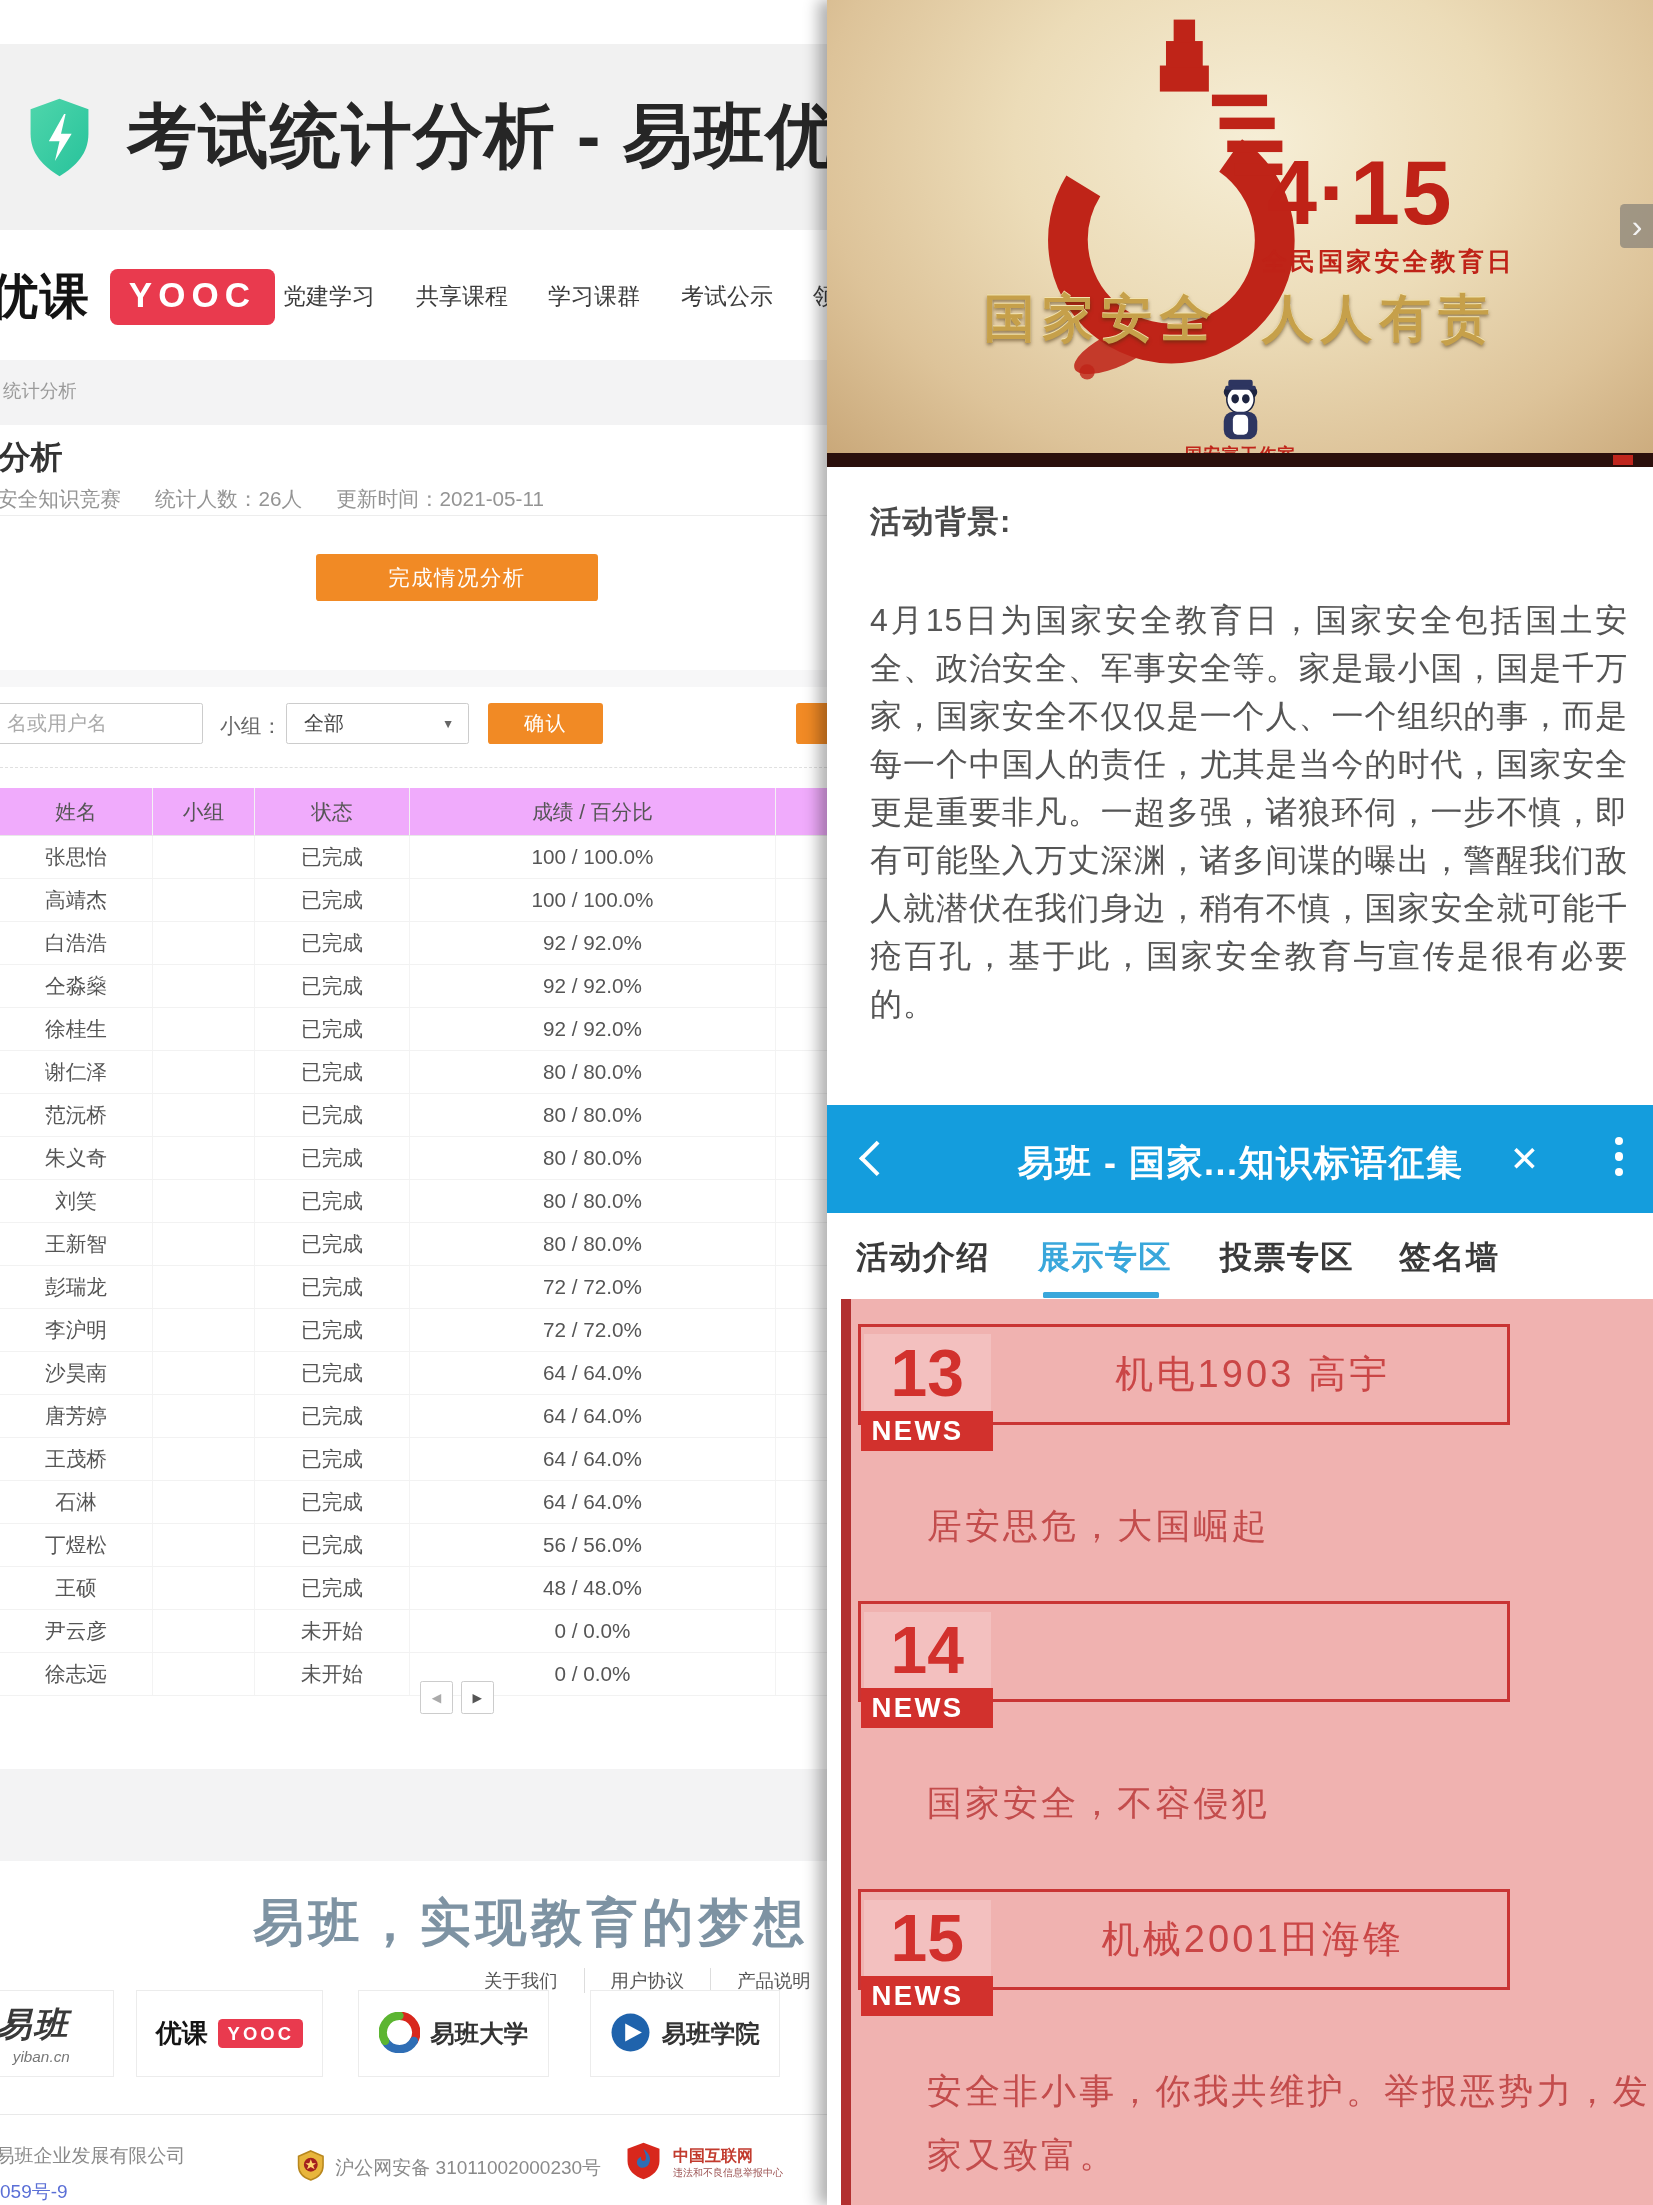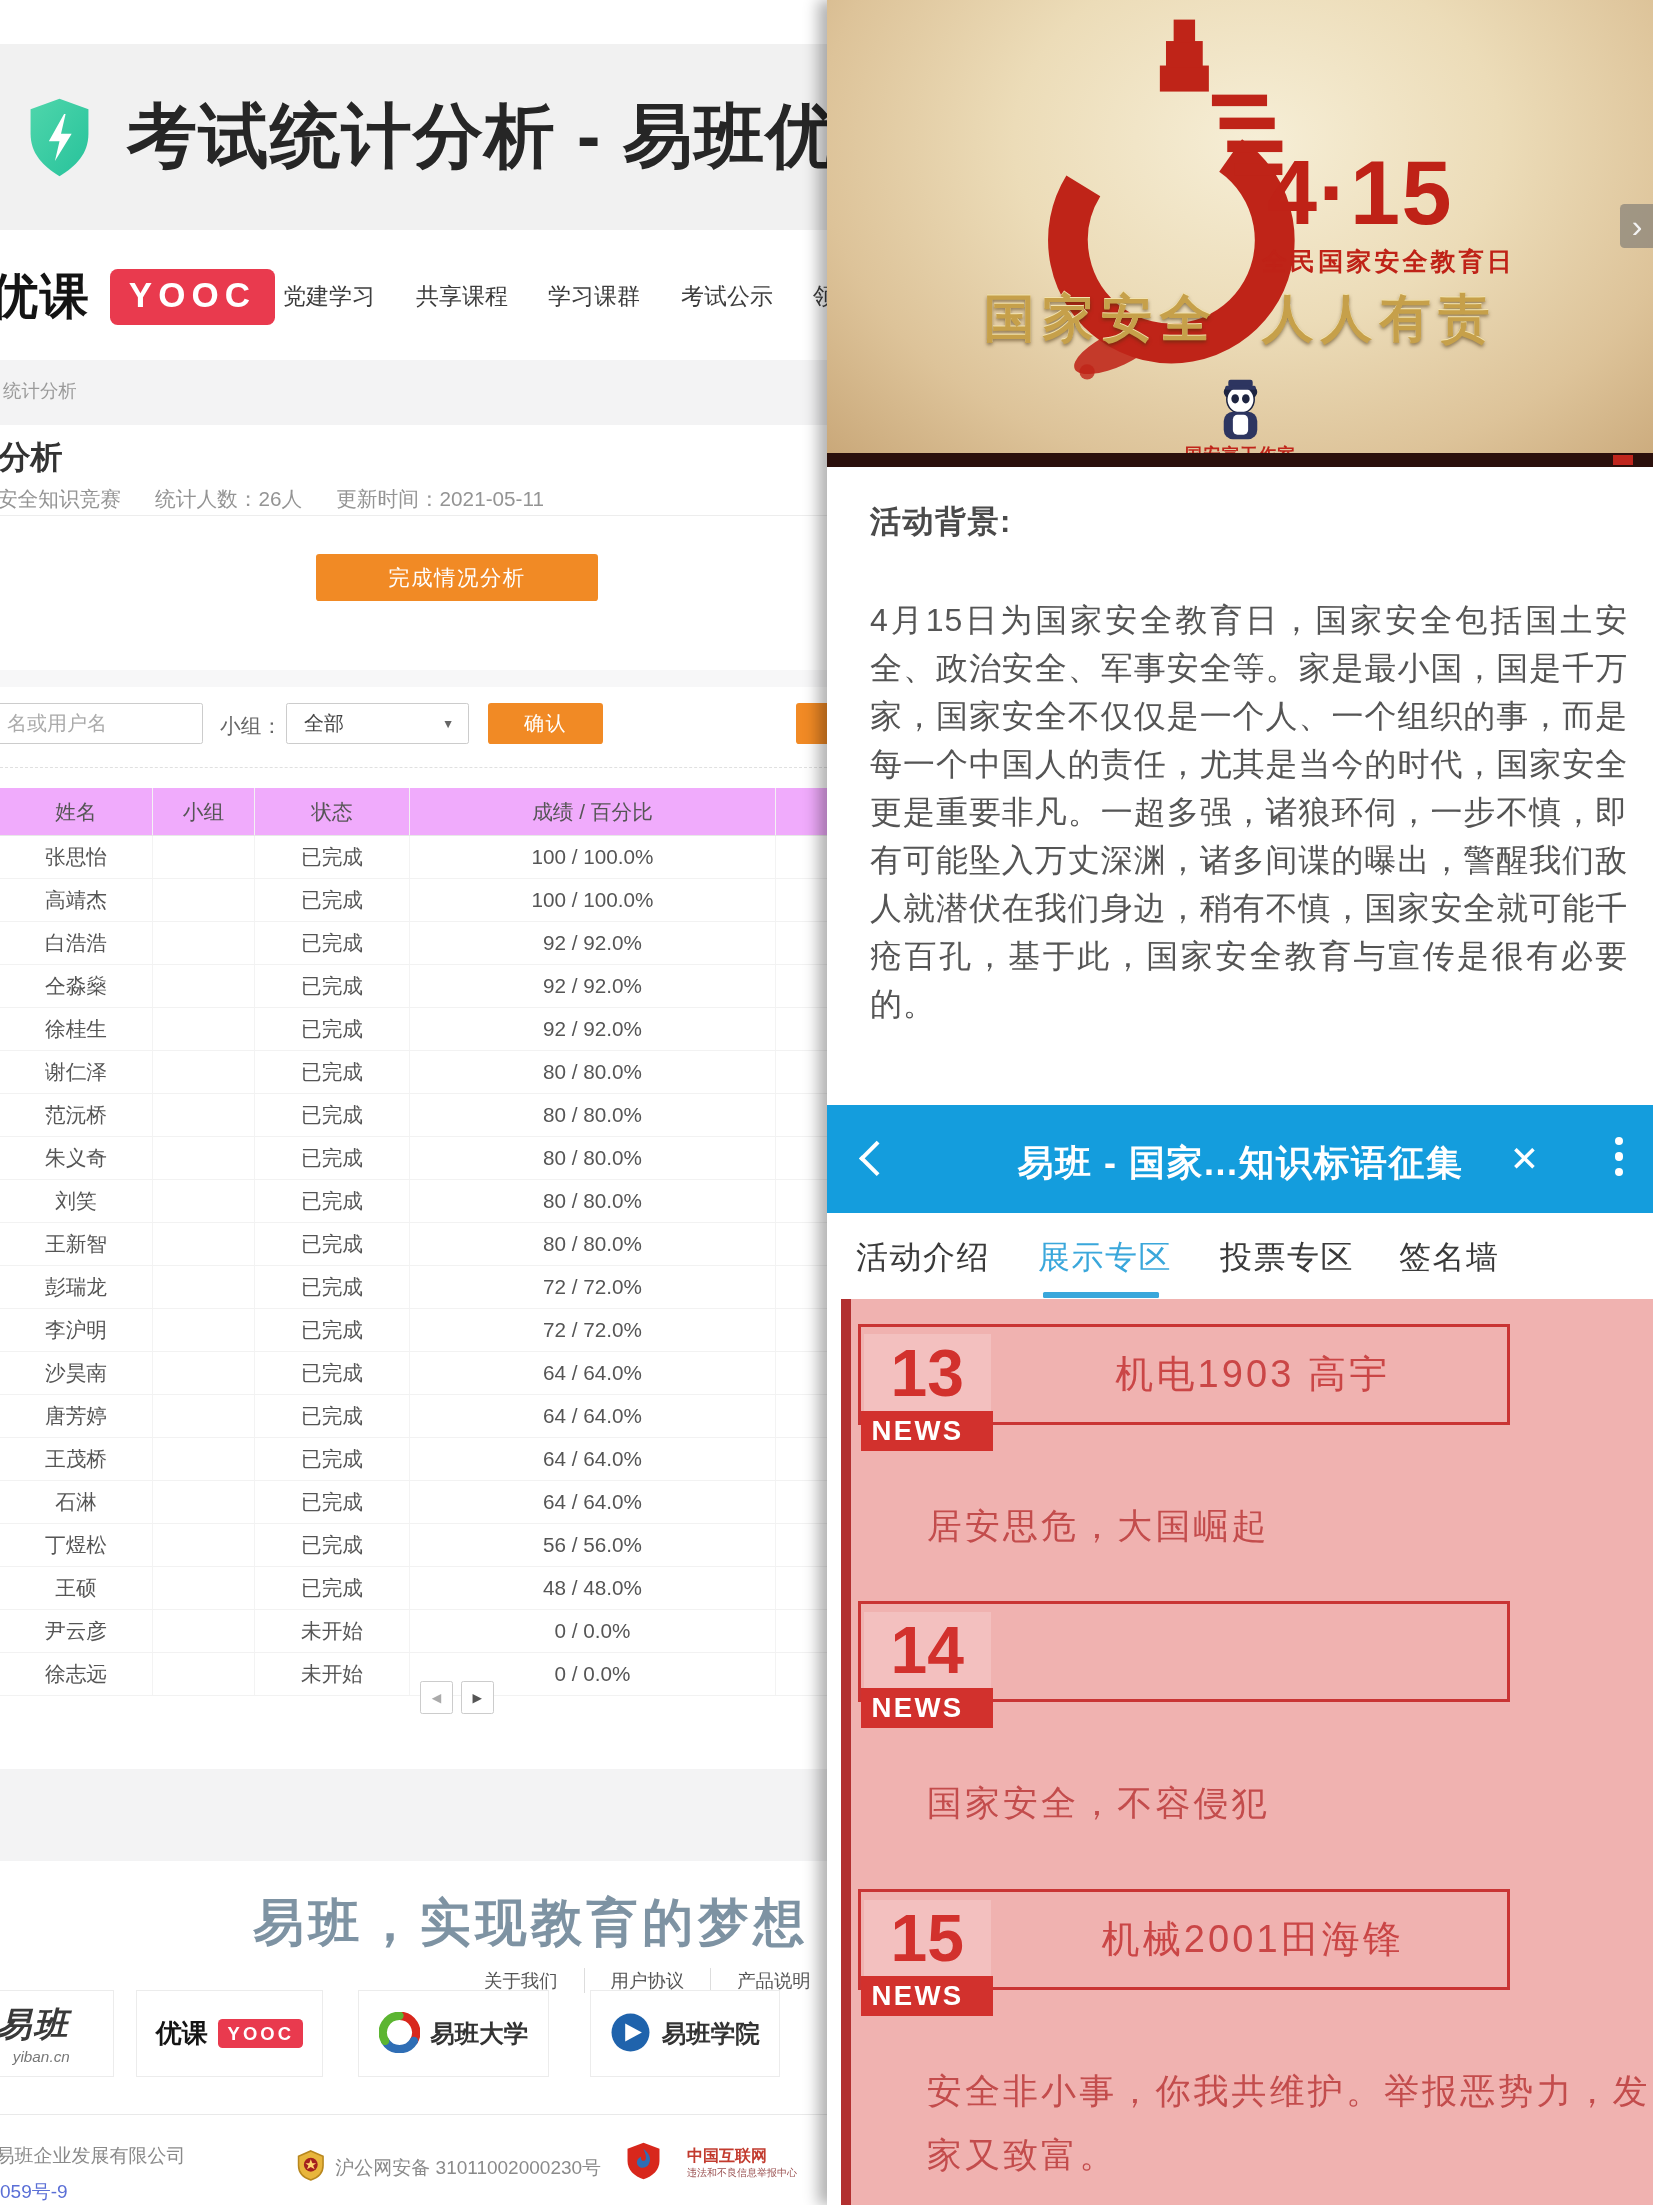--- a/index.html
+++ b/index.html
@@ -74,21 +74,21 @@
   .p1 .pt i{font-size:15.3px;color:#777;font-style:italic;}
   .p2 b{font-size:26px;color:#141414;}
   .badge-mini{background:#e93a4e;color:#fff;font-size:18.4px;font-weight:bold;letter-spacing:3.1px;
               padding:3.8px 9.2px;border-radius:4.6px;}
   .plabel{font-size:24.5px;color:#333;font-weight:600;}
   .fdivider{position:absolute;top:253px;left:0;width:827px;border-top:0.8px solid #e9e9e9;}
   .company{position:absolute;top:282px;left:-4.6px;font-size:19px;color:#8a8a8a;white-space:nowrap;}
   .icp{position:absolute;top:318px;left:0;font-size:19px;color:#5a6fd6;white-space:nowrap;cursor:pointer;}
   .police{position:absolute;top:289px;left:297px;display:flex;align-items:center;gap:10.7px;
           font-size:19px;color:#8a8a8a;white-space:nowrap;}
-  .report{position:absolute;top:280px;left:626px;display:flex;gap:26px;align-items:center;cursor:pointer;}
+  .report{position:absolute;top:280px;left:626px;display:flex;gap:12px;align-items:center;cursor:pointer;}
   .report-l1{font-size:16px;font-weight:bold;color:#c23b2e;line-height:20px;}
   .report-l2{font-size:10px;color:#9a5050;line-height:13.8px;}
 
   
   .banner{position:absolute;top:0;left:0;width:827px;height:467px;overflow:hidden;
     background:radial-gradient(ellipse at 52% 30%, #f6eed6 0%, #ecdcb8 40%, #ddc399 72%, #c8a677 100%);}
   .slogo{position:absolute;left:218px;top:18.4px;}
   .b-date{position:absolute;left:440px;top:142px;font-size:90px;font-weight:bold;color:#bf2217;letter-spacing:1.5px;}
   .b-sub{position:absolute;left:435px;top:245px;font-size:25px;font-weight:bold;color:#bf2217;letter-spacing:3.1px;white-space:nowrap;}
   .b-gold{position:absolute;left:0;top:285px;width:827px;text-align:center;font-size:51px;font-weight:bold;
@@ -110,21 +110,21 @@
 
   .appbar{position:absolute;top:1105px;left:0;width:827px;height:108px;background:#149ddd;color:#fff;}
   .back-chevron{position:absolute;left:37px;top:41px;width:21.4px;height:21.4px;border-left:4.6px solid #fff;
                 border-bottom:4.6px solid #fff;transform:rotate(45deg);cursor:pointer;}
   .appbar-title{position:absolute;left:0;top:34px;width:827px;text-align:center;font-size:36px;
                 font-weight:bold;letter-spacing:1.5px;}
   .appbar-x{position:absolute;right:115px;top:34px;font-size:35px;font-weight:bold;cursor:pointer;}
   .appbar-dots{position:absolute;right:31px;top:32px;display:flex;flex-direction:column;gap:6.9px;cursor:pointer;}
   .dot{width:8.4px;height:8.4px;border-radius:50%;background:#fff;}
 
-  .tabs{position:absolute;top:1213px;left:0;width:827px;height:86px;background:#fff;}
+  .tabs{position:absolute;top:1213px;left:0;width:827px;height:86px;background:#fff;font-weight:bold;}
   .tab{position:absolute;top:23px;font-size:32px;color:#3a3a3a;letter-spacing:1.5px;cursor:pointer;white-space:nowrap;}
   .tab.active{color:#3aa7db;}
   .t1{left:29px}.t2{left:211px}.t3{left:393px}.t4{left:572px}
   .tab-underline{position:absolute;top:79px;left:216px;width:116px;height:6.1px;background:#3aa7db;border-radius:1.5px;}
 
   .news-area{position:absolute;top:1299px;left:13.8px;width:813px;height:907px;background:#f0b2b0;}
   .news-strip{position:absolute;left:0;top:0;width:10.7px;height:100%;background:#b23030;}
   .news-card{position:absolute;left:0;width:100%;height:276px;}
   .news-card:nth-of-type(1){top:24.5px}.news-card:nth-of-type(2){top:302px}.news-card:nth-of-type(3){top:590px}
   .nc-box{position:absolute;left:17px;top:0;width:652px;height:101px;border:3.1px solid #c93434;box-sizing:border-box;}

